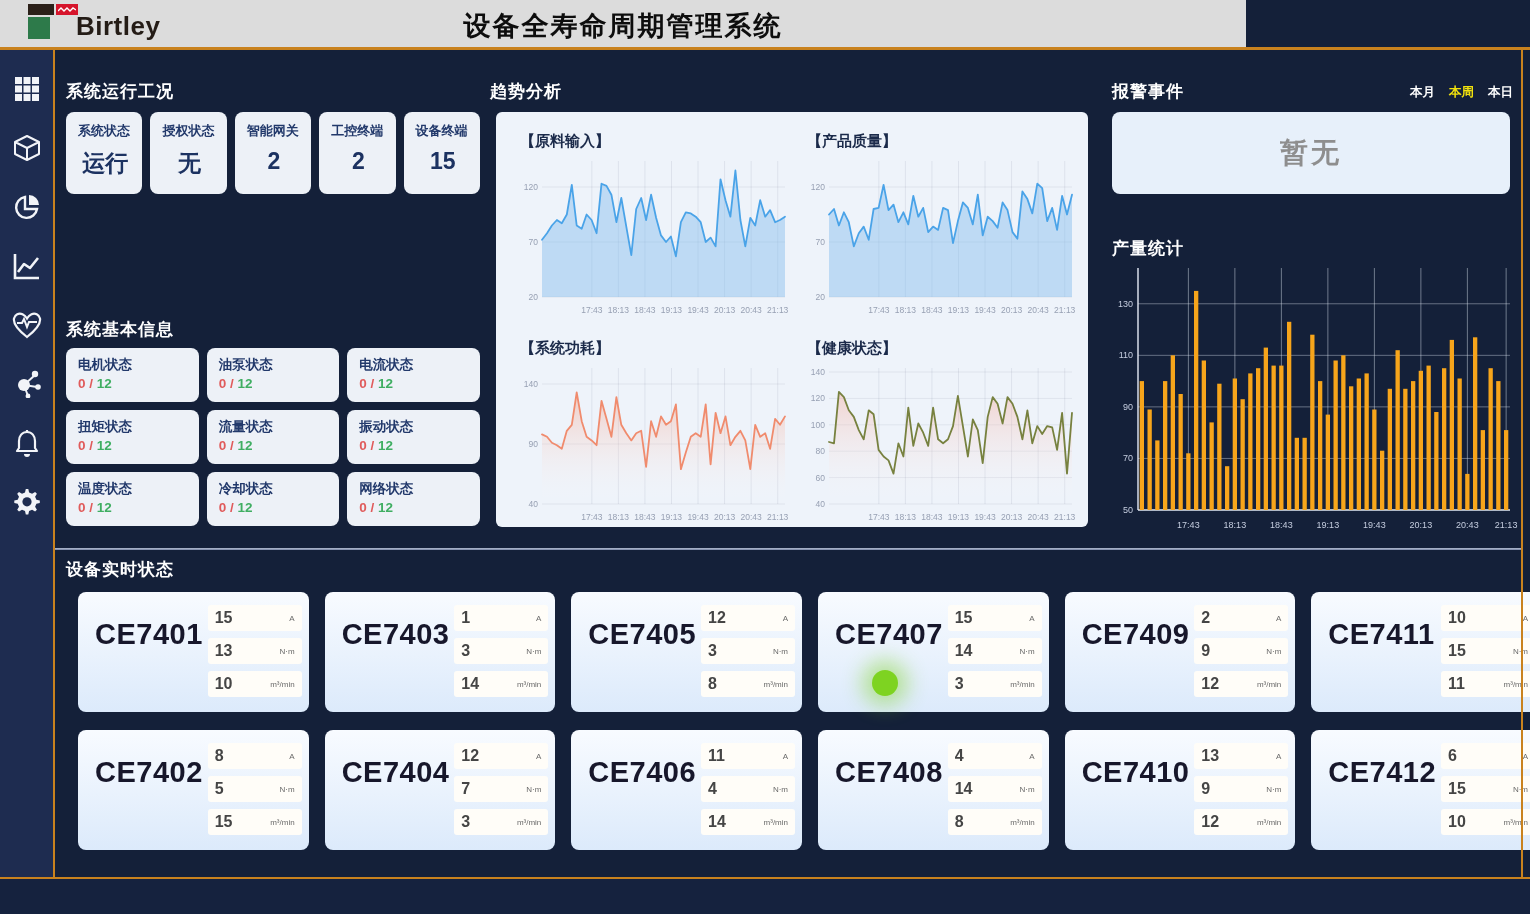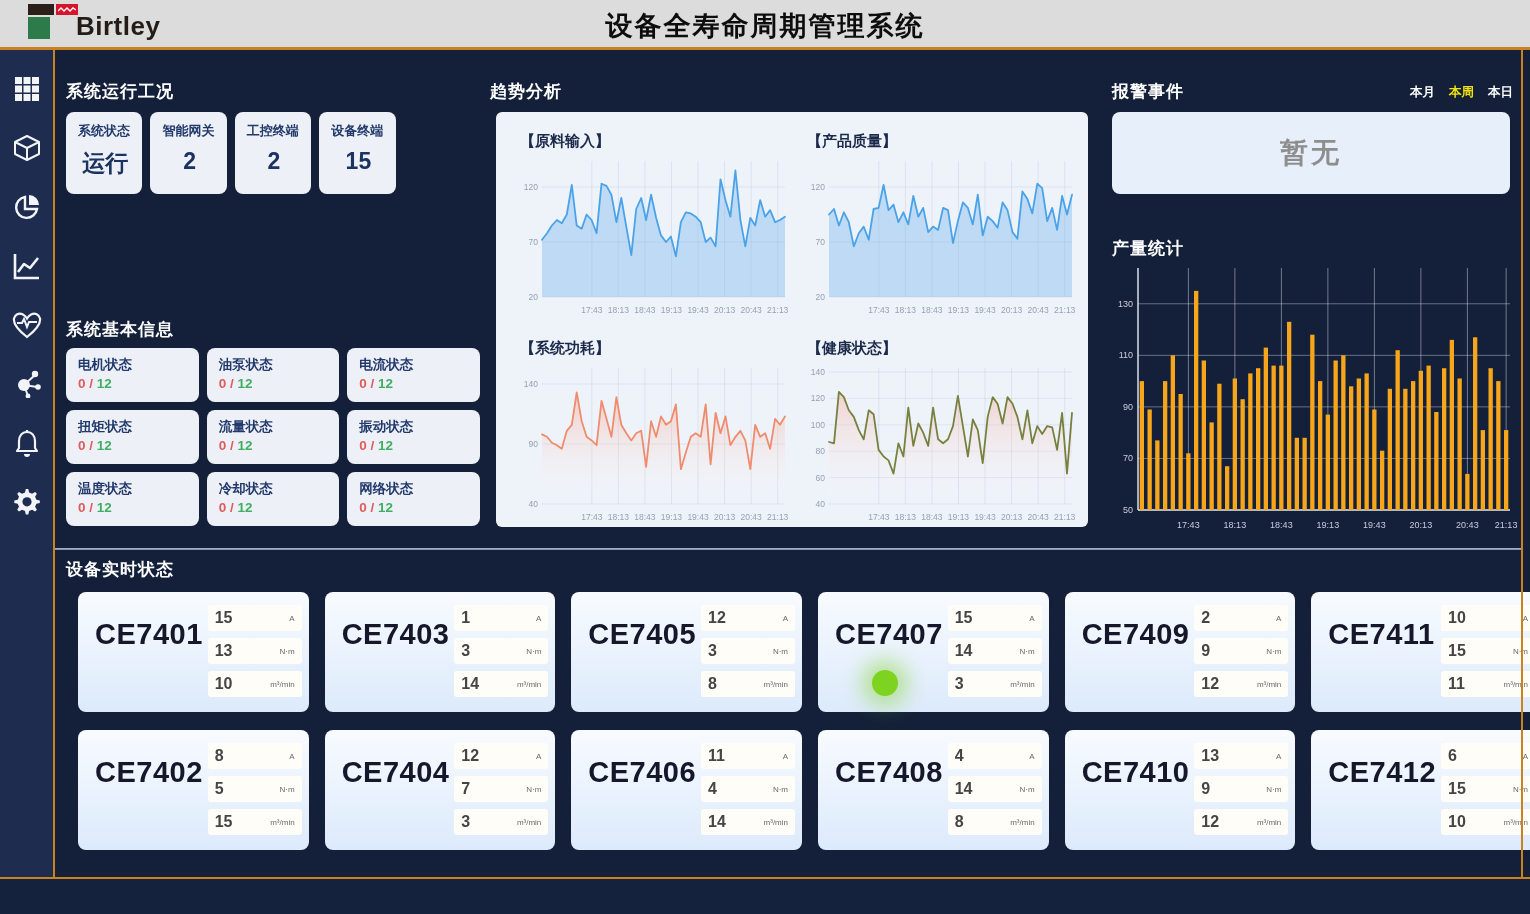--- a/index.html
+++ b/index.html
@@ -1,20 +1,20 @@
 <!DOCTYPE html>
 <html><head>
 <meta charset="utf-8">
 <style>
   * { margin:0; padding:0; box-sizing:border-box; }
   html,body { width:1530px; height:914px; overflow:hidden; background:#142039;
     font-family:"Liberation Sans","DejaVu Sans",sans-serif; }
 
   
-  .header { position:absolute; left:0; top:0; width:1530px; height:47px;
+  .header { position:absolute; left:0; top:0; width:1246px; height:47px;
     background:#dcdcdc; z-index:5; }
   .logo { position:absolute; left:28px; top:4px; display:flex; flex-direction:column; }
   .logo-row { display:flex; gap:2px; }
   .lg-sq1 { width:26px; height:11px; background:#2b2019; }
   .lg-sq2 { width:22px; height:11px; background:#d6152c; position:relative; }
   .lg-sq2 svg { position:absolute; left:2px; top:2px; }
   .lg-sq3 { width:22px; height:22px; background:#2d7a4a; margin-top:2px; }
   .logo-text { font-size:26px; font-weight:bold; color:#241c16; letter-spacing:0.5px;
     margin-left:2px; margin-top:-25px; padding-left:24px; line-height:26px; }
   .logo-bottom { display:flex; align-items:flex-end; }
@@ -185,20 +185,24 @@
 <div class="gl-side"></div>
 <div class="gl-right"></div>
 <div class="gl-bottom"></div>
 <div class="footer"></div>
 
 <div class="ptitle" style="left:66px; top:80px;">系统运行工况</div>
 <div class="grid-run" id="grid-run">
     <div class="run-card">
       <div class="run-label">系统状态</div>
       <div class="run-value">运行</div>
+    </div>
+    <div class="run-card">
+      <div class="run-label">授权状态</div>
+      <div class="run-value">无</div>
     </div>
     <div class="run-card">
       <div class="run-label">智能网关</div>
       <div class="run-value">2</div>
     </div>
     <div class="run-card">
       <div class="run-label">工控终端</div>
       <div class="run-value">2</div>
     </div>
     <div class="run-card">

